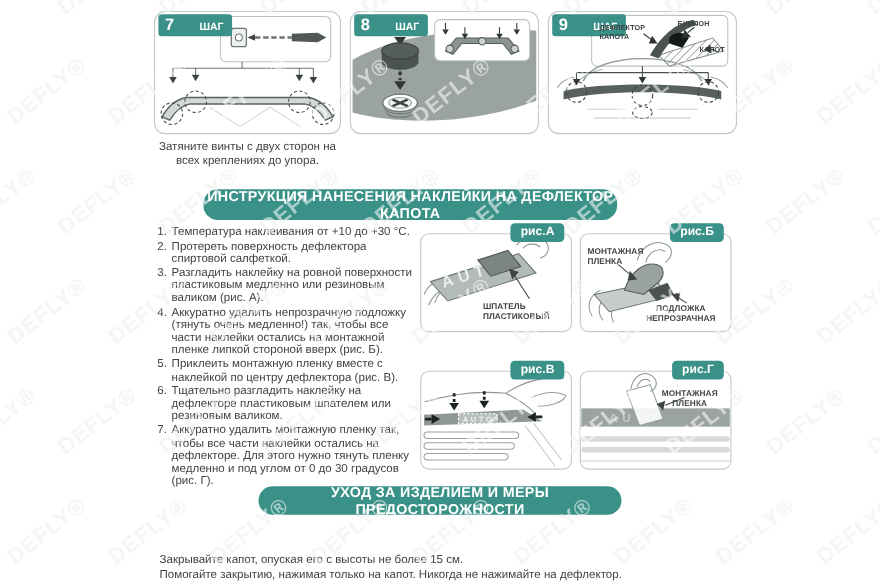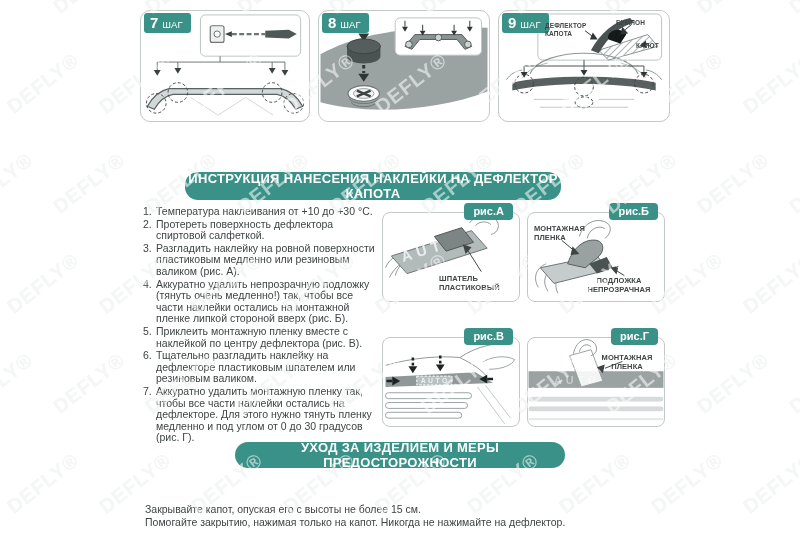--- a/index.html
+++ b/index.html
@@ -19,21 +19,21 @@
   .content { position:absolute; inset:0; z-index:1; }
 
   
   .step-panel { position:absolute; width:172px; height:112px; border:1px solid var(--panelborder);
                 border-radius:10px; background:#fff; overflow:hidden; }
   .step-panel svg { display:block; width:100%; height:100%; }
   .step-badge { position:absolute; top:2px; left:3px; background:var(--teal); color:#fff;
                 border-radius:3px; padding:2px 8px 3px 6px; display:flex; align-items:baseline;
                 gap:4px; z-index:2; }
   .step-badge .num { font-size:15px; font-weight:bold; line-height:1; }
-  .step-badge .word { font-size:9.5px; font-weight:normal; line-height:1; }
+  .step-badge .word { font-size:9.5px; font-weight:bold; line-height:1;margin-left:19px; }
   .caption { position:absolute; font-size:10.5px; line-height:13px; color:var(--ink);
              text-align:center; }
 
   
   .banner { position:absolute; background:var(--teal); color:#fff; font-weight:bold;
             font-size:13px; letter-spacing:.3px; border-radius:13px; display:flex;
             align-items:center; justify-content:center; text-align:center; }
 
   
   .instr { position:absolute; list-style:none; counter-reset:item; font-size:10.5px;
@@ -145,20 +145,21 @@
         <path d="M50,88 L78,106 L106,88 L134,106" stroke="#d3d8d8" fill="none"></path>
         <path d="M6,97 Q14,82 28,79 L142,79 Q156,82 164,97 L157,100 Q149,87 138,85 L32,85 Q21,87 13,100 Z" fill="#d2d7d7" stroke="#5a6161" stroke-width="1.3"></path>
         <g fill="none" stroke="#4a5050" stroke-dasharray="3 2.2">
           <circle cx="15" cy="94" r="10"></circle>
             <circle cx="37" cy="83" r="10"></circle>
           <circle cx="133" cy="83" r="10"></circle>
             <circle cx="155" cy="94" r="10"></circle>
         </g>
       </svg>
     </div>
+    <div class="caption" style="left:140px; top:127px; width:170px;">Затяните винты с двух сторон на всех креплениях до упора.</div>
 
     <div class="step-panel" style="left:318px; top:10px;">
       <div class="step-badge">
         <span class="num">8</span>
         <span class="word">ШАГ</span>
       </div>
       <svg viewBox="0 0 170 112">
         <path d="M0,44 C36,24 86,14 170,17 L170,82 C118,102 48,106 0,93 Z" fill="#9aa2a2"></path>
         <rect x="76" y="7" width="88" height="38" rx="5" fill="#fff" stroke="#bcc3c3"></rect>
         <polygon points="86,36 96,24 144,24 154,36 147,39 139,29 101,29 93,39" fill="#8b9393" stroke="#555c5c"></polygon>

